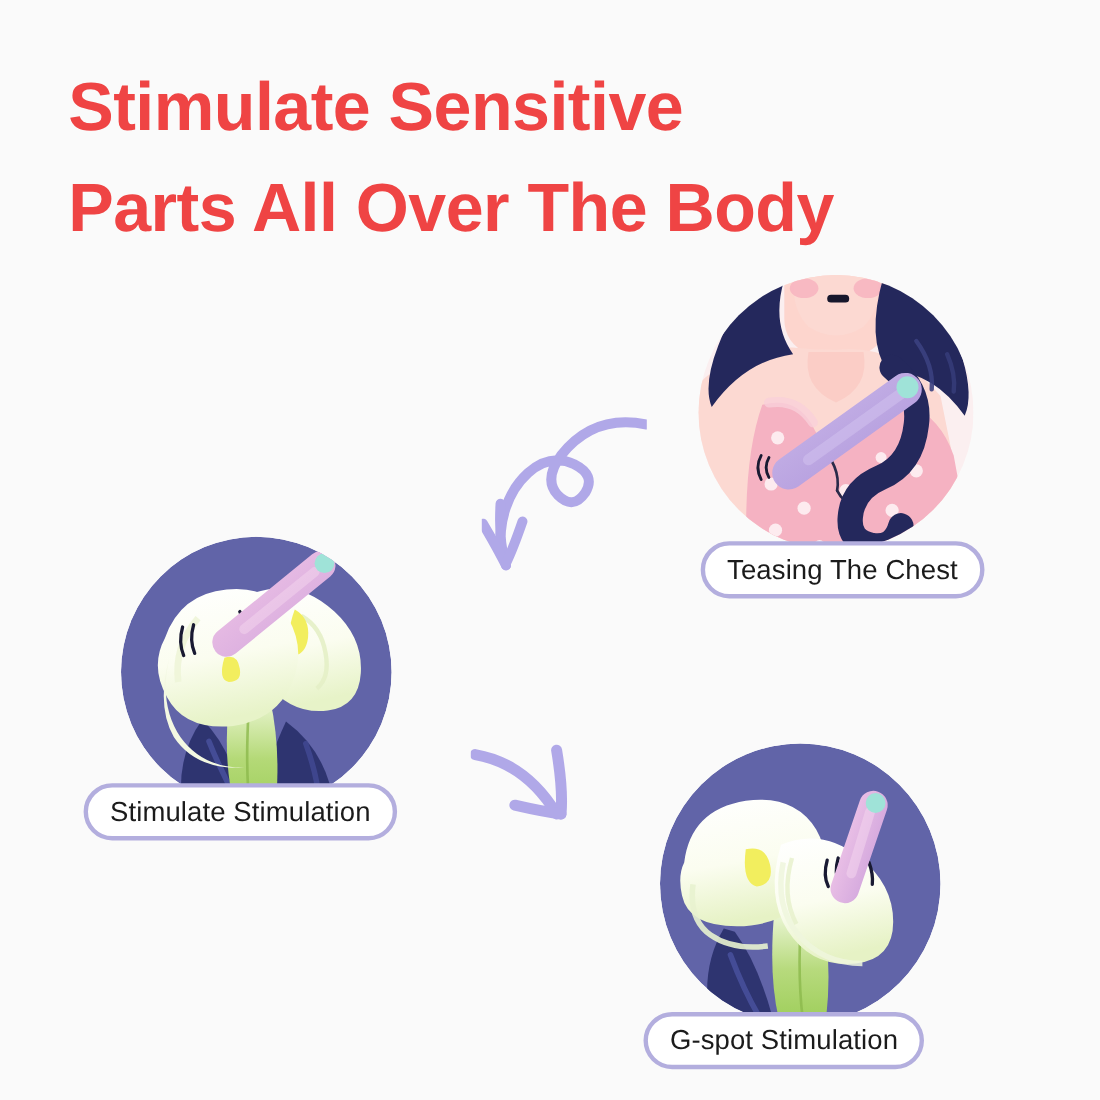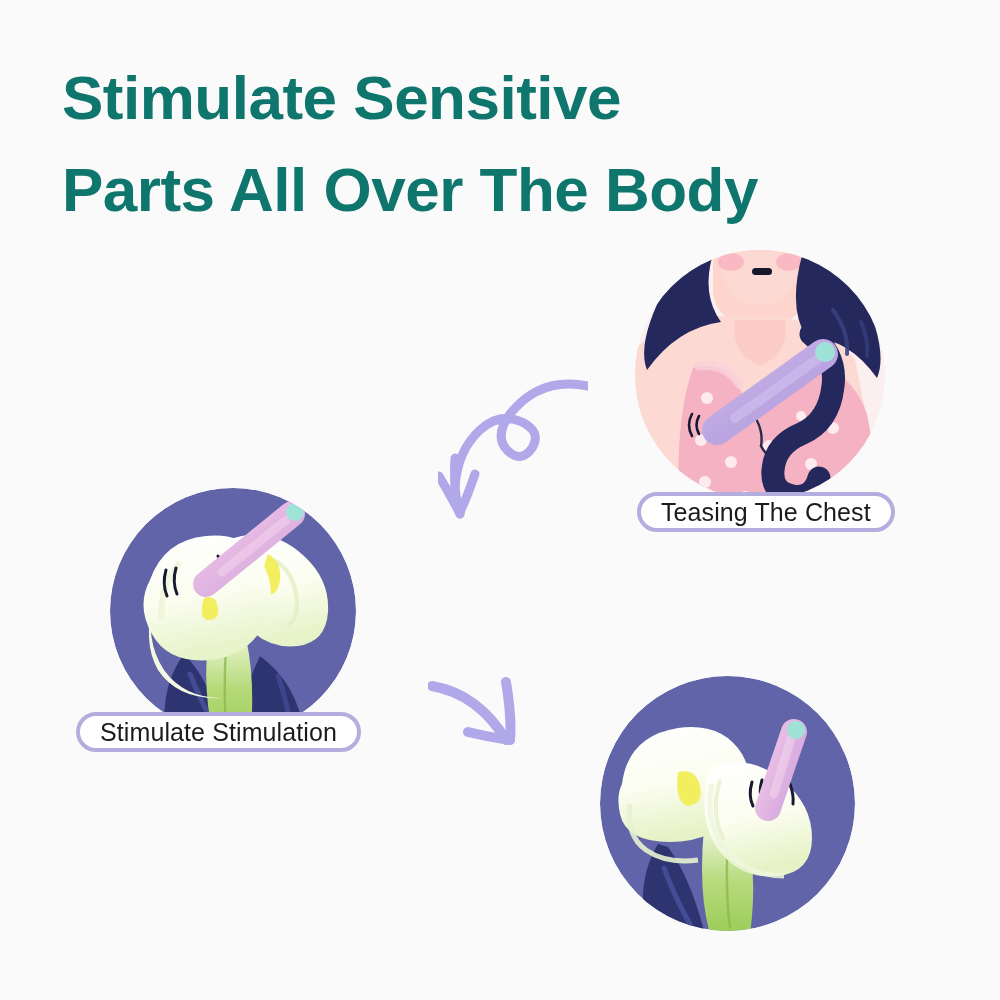--- a/index.html
+++ b/index.html
@@ -14,21 +14,21 @@
 
   
   .title {
     position:absolute;
     left:62px; top:52px;
     width:830px;
     font-size:62px;
     font-weight:800;
     line-height:1.48;
     letter-spacing:-0.5px;
-    color:#0f766e;
+    color:#ef4444;
     white-space:pre-line;
   }
 
   
   .circle-wrap { position:absolute; }
   .circle-wrap svg { display:block; }
 
   #panel-chest   { left:635px; top:250px; width:250px; height:250px; }
   #panel-clitoral{ left:110px; top:488px; width:246px; height:246px; }
   #panel-gspot   { left:600px; top:676px; width:255px; height:255px; }
@@ -45,21 +45,21 @@
     align-items:center;
     justify-content:center;
     background:#ffffff;
     border:4px solid #b3aede;
     border-radius:40px;
     color:#1b1b1b;
     font-size:25px;
     font-weight:400;
     letter-spacing:0.1px;
     white-space:nowrap;
-    height:40px;
+    height:52px;
     padding:0 20px;
   }
   #pill-chest    { left:637px; top:492px; }
   #pill-clitoral { left:76px;  top:712px; }
   #pill-gspot    { left:585px; top:920px; }
 </style>
 </head>
 <body style="background: rgb(250, 250, 250);">
 
 <div id="stage">
@@ -270,14 +270,17 @@
 
         <g>
           <path d="M194 56 L168 132" stroke="url(#wandG3)" stroke-width="26" stroke-linecap="round"></path>
           <path d="M191 62 L174 118" stroke="#f5d7ef" stroke-width="9" stroke-linecap="round" opacity=".5"></path>
           <circle cx="196" cy="54" r="9" fill="#9fe3d8"></circle>
         </g>
       </g>
     </svg>
   </div>
 
+  <div class="pill" id="pill-gspot">
+    <span>G-spot Stimulation</span>
+  </div>
 
 </div>
 
 </body></html>

